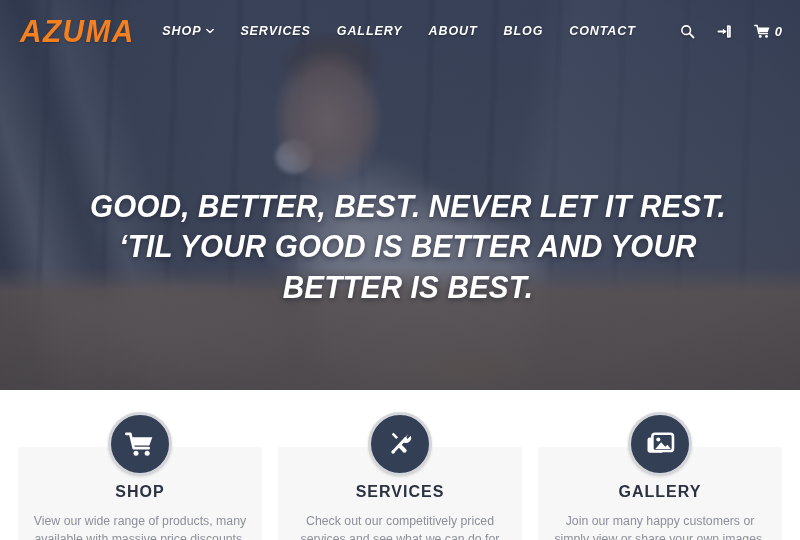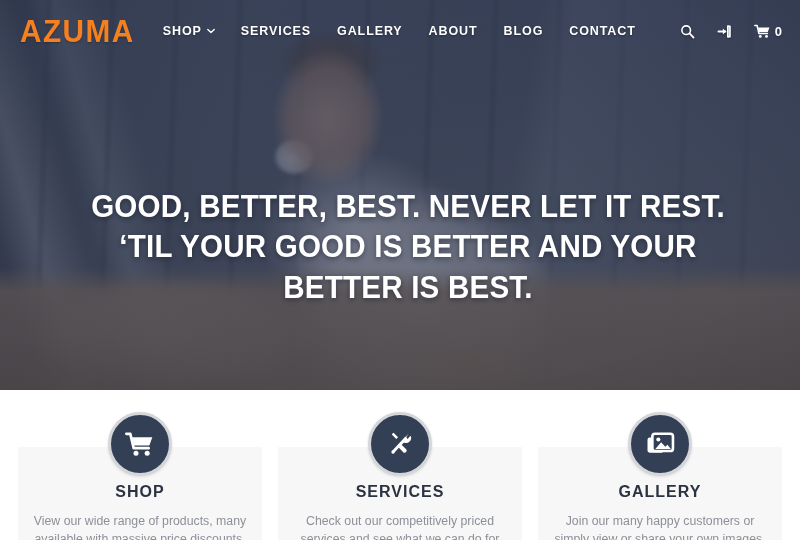--- a/index.html
+++ b/index.html
@@ -8,20 +8,21 @@
     background:#ffffff;
     font-family:"Liberation Sans", sans-serif;
   }
 
   
   .hero {
     position:relative;
     width:800px; height:390px;
     overflow:hidden;
     background:#3a4150;
+    font-style:italic;
   }
   
   .hero-photo {
     position:absolute; inset:0;
     background:
       
       linear-gradient(to bottom, rgba(0,0,0,0) 68%, rgba(150,120,86,0.85) 74%, rgba(120,96,68,0.92) 100%),
       
       radial-gradient(ellipse 180px 70px at 180px 330px, rgba(205,205,205,0.85) 0%, rgba(185,185,188,0.6) 55%, rgba(0,0,0,0) 78%),
       

